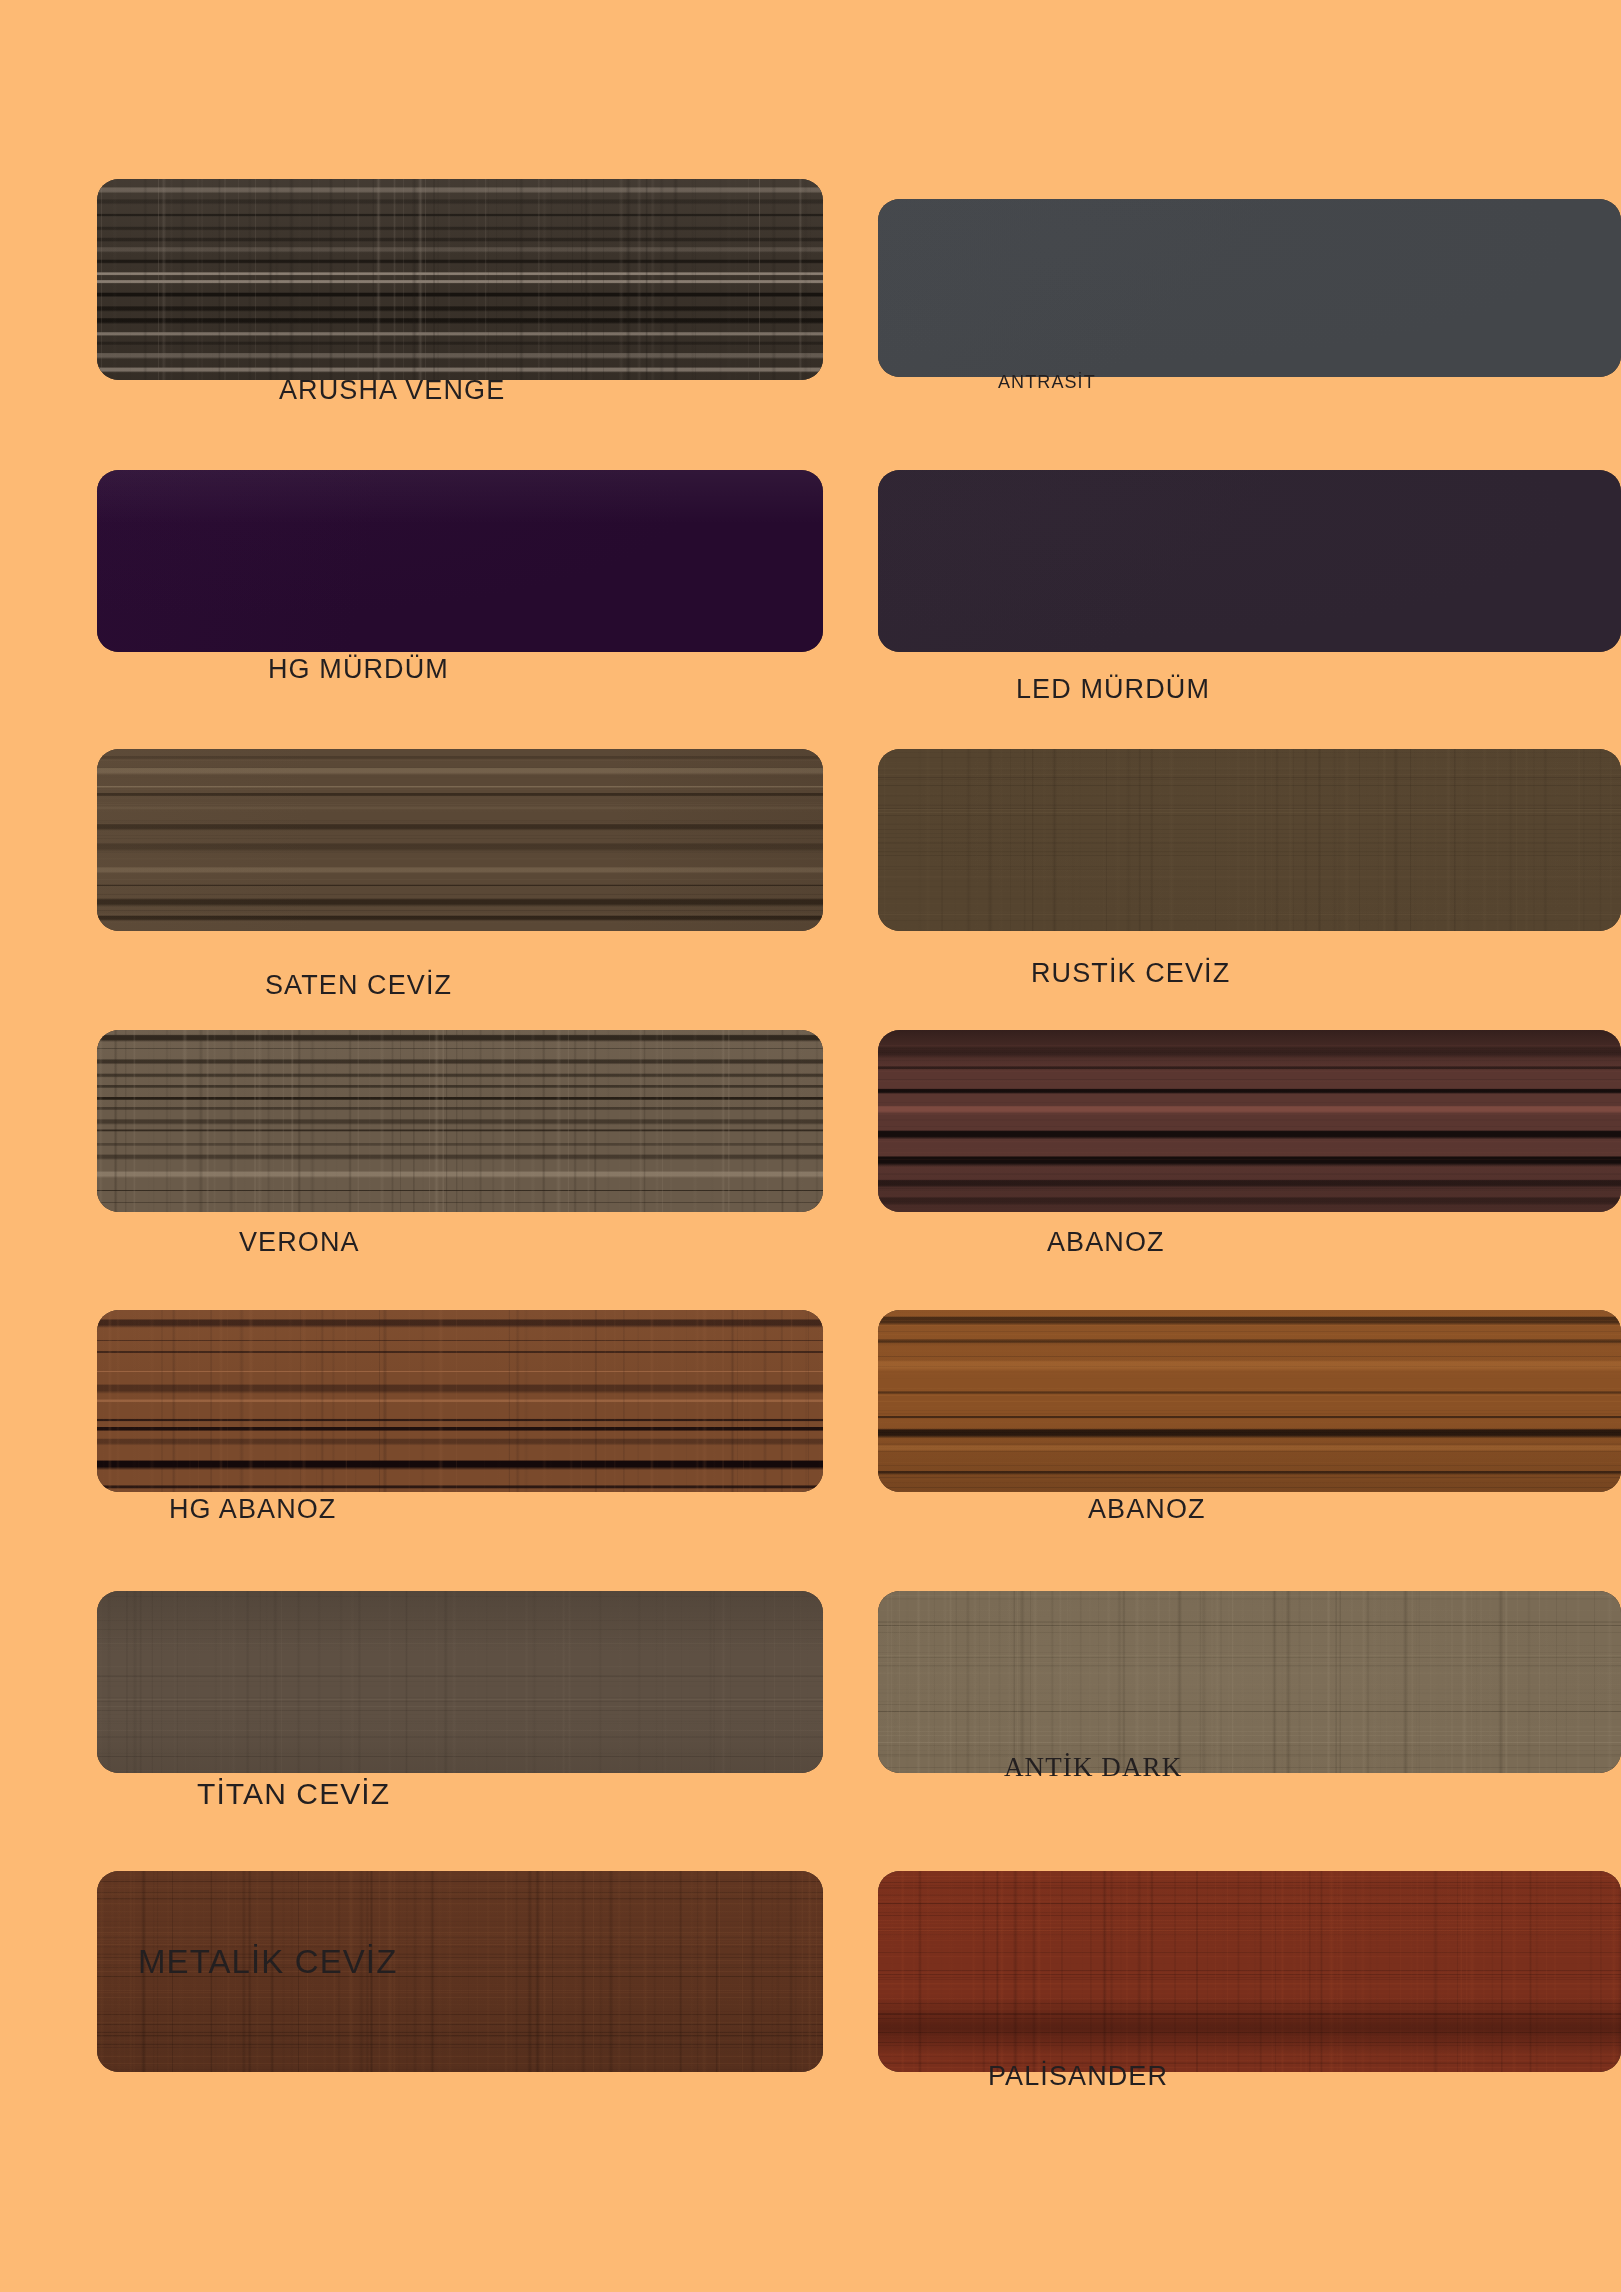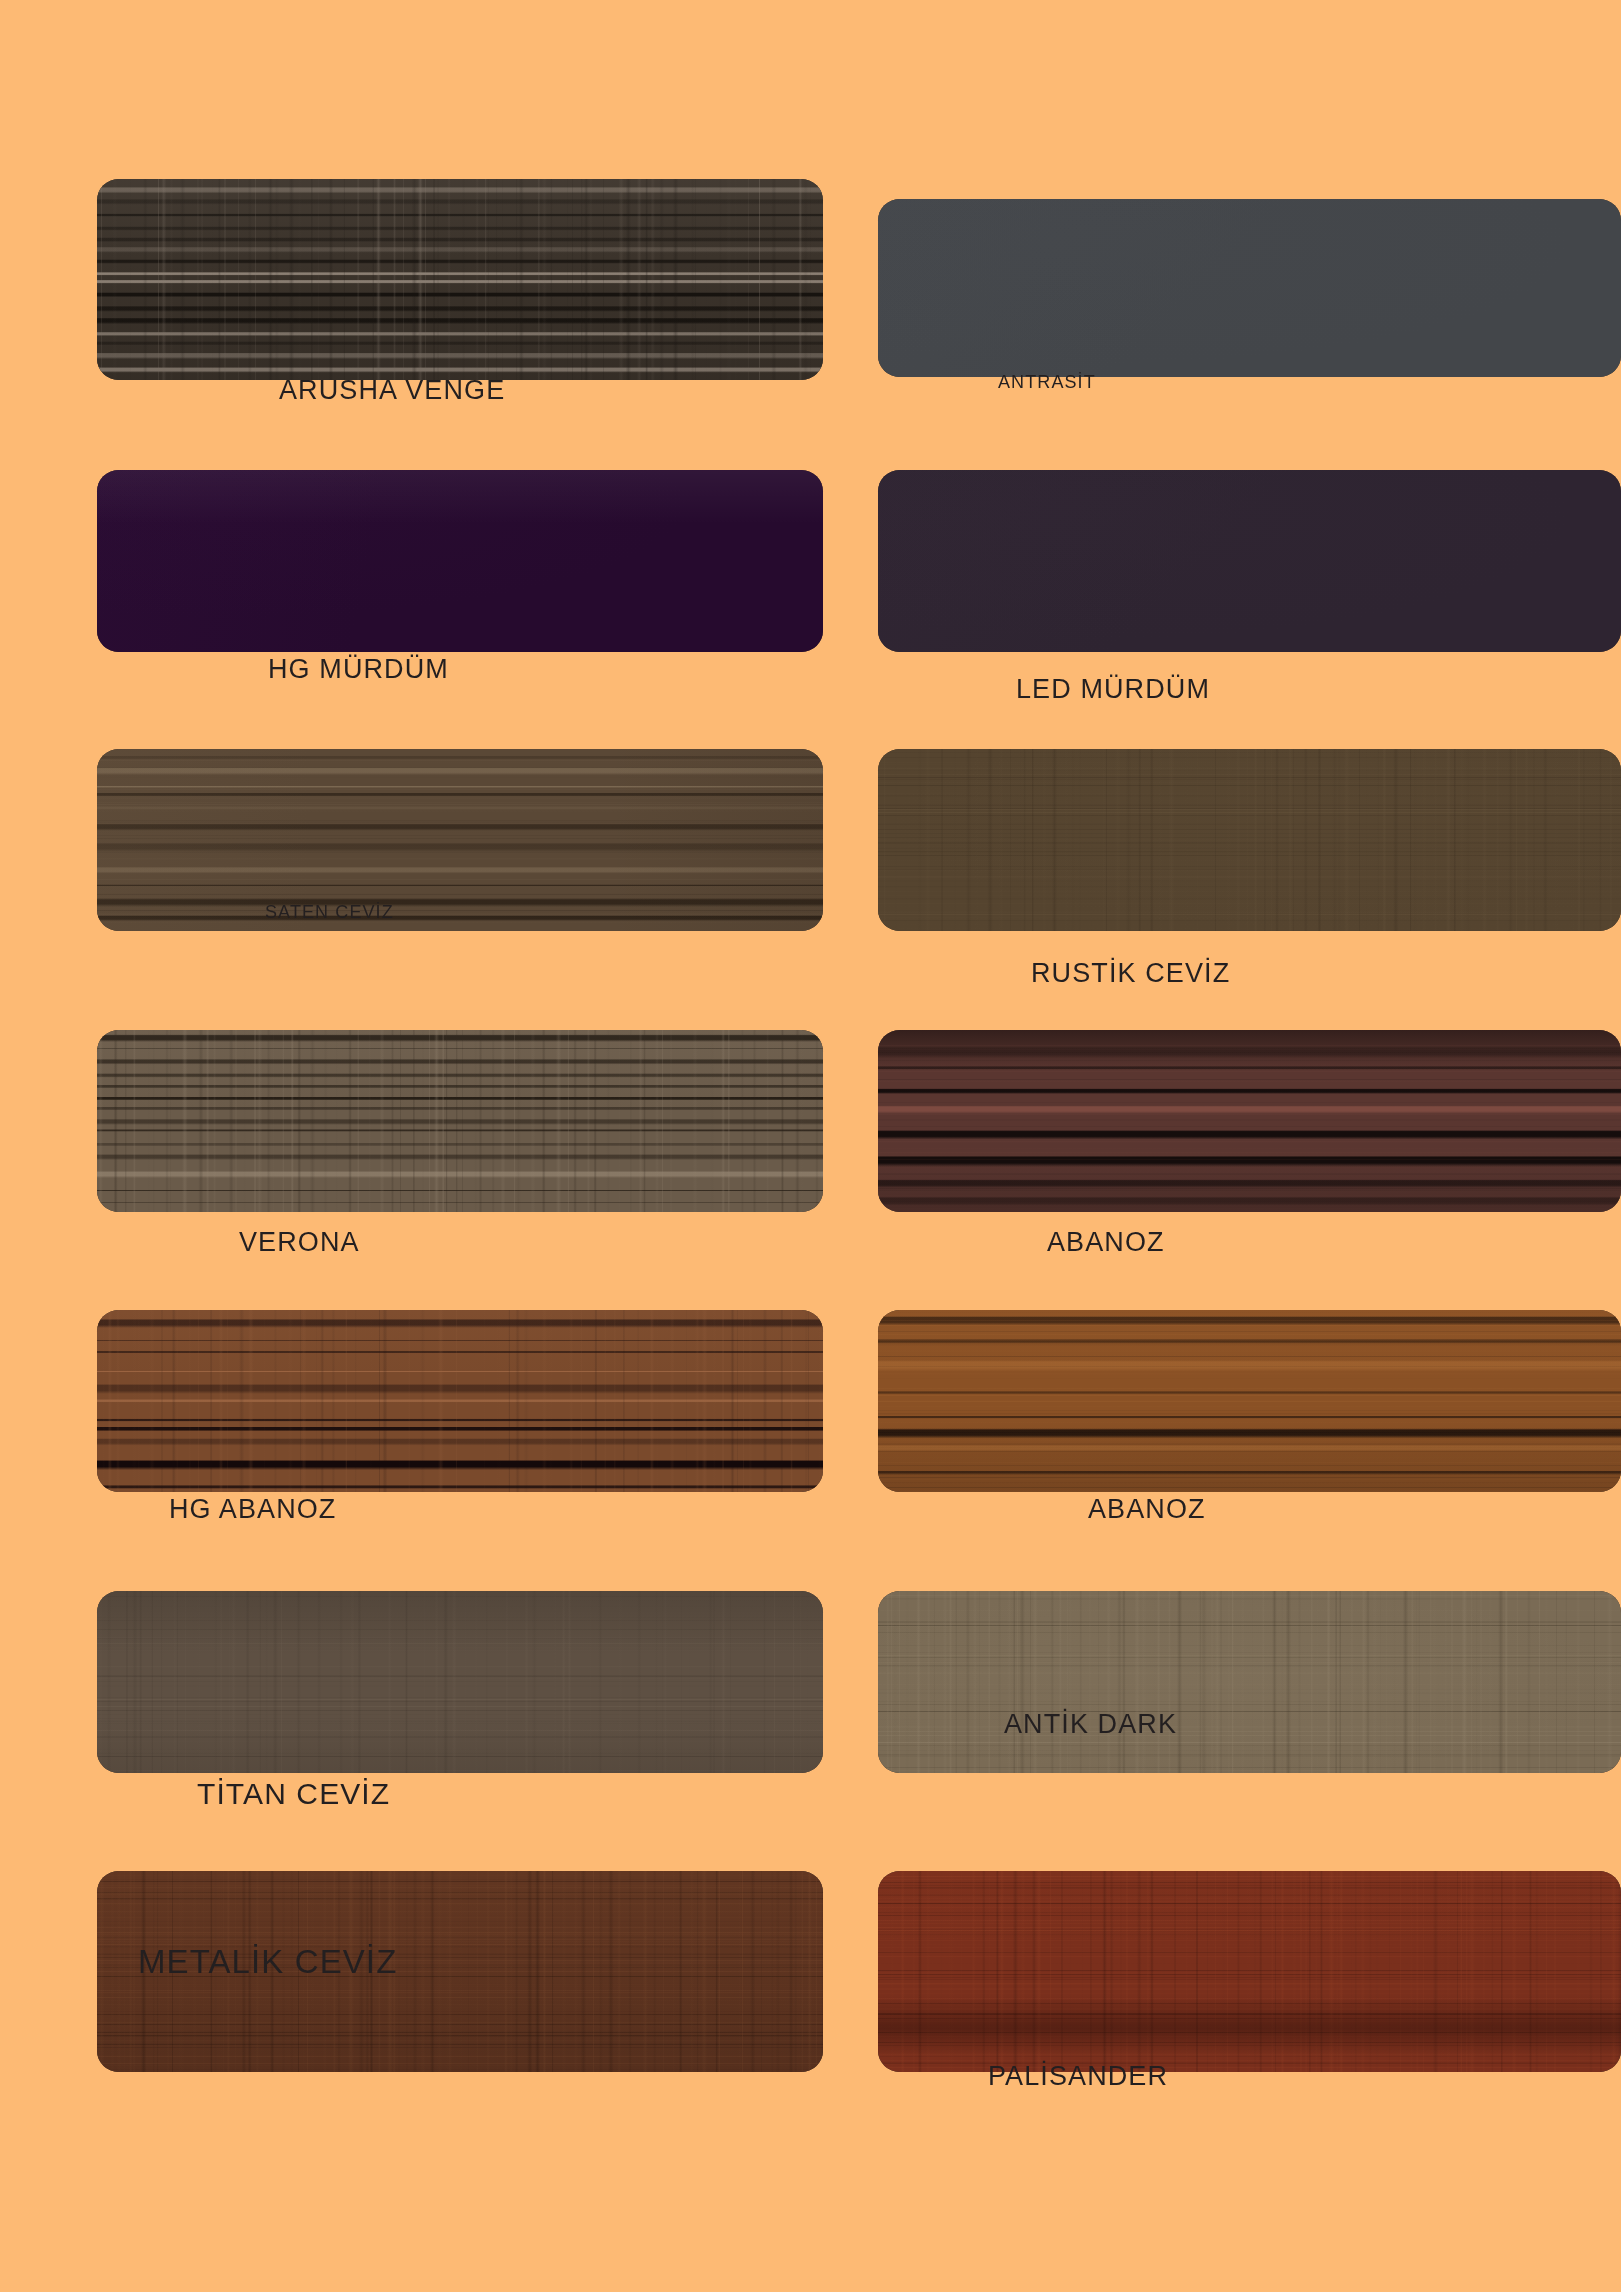--- a/index.html
+++ b/index.html
@@ -79,21 +79,21 @@
       </div>
       <div class="label" style="left: 1016px; top: 674px; color: rgb(35, 31, 32); font-size: 27px;">LED MÜRDÜM</div>
       <div class="cell" style="left: 97px; top: 749px; width: 726px; height: 182px;">
         <div class="swatch">
           <div class="base" style="background: rgb(90, 72, 54);"></div>
           <div class="grain" style="background: linear-gradient(transparent 3.8%, rgba(36, 26, 17, 0.27) 4.12%, rgba(36, 26, 17, 0.27) 5.09%, transparent 5.74%, transparent 10.04%, rgba(125, 106, 83, 0.73) 10.76%, rgba(125, 106, 83, 0.73) 12.91%, transparent 14.34%, transparent 20.43%, rgba(125, 106, 83, 0.94) 20.57%, rgba(125, 106, 83, 0.94) 21%, transparent 21.28%, transparent 24.11%, rgba(36, 26, 17, 0.61) 24.45%, rgba(36, 26, 17, 0.61) 25.44%, transparent 26.1%, transparent 31.44%, rgba(125, 106, 83, 0.28) 31.78%, rgba(125, 106, 83, 0.28) 32.77%, transparent 33.43%, transparent 40.95%, rgba(36, 26, 17, 0.57) 41.61%, rgba(36, 26, 17, 0.57) 43.59%, transparent 44.92%, transparent 51.42%, rgba(36, 26, 17, 0.36) 52.26%, rgba(36, 26, 17, 0.36) 54.79%, transparent 56.47%, transparent 64.72%, rgba(125, 106, 83, 0.61) 65.34%, rgba(125, 106, 83, 0.61) 67.21%, transparent 68.46%, transparent 74.4%, rgba(36, 26, 17, 0.65) 74.58%, rgba(36, 26, 17, 0.65) 75.1%, transparent 75.46%, transparent 81.92%, rgba(36, 26, 17, 0.72) 82.71%, rgba(36, 26, 17, 0.72) 85.09%, transparent 86.67%, transparent 91.32%, rgba(36, 26, 17, 0.75) 91.86%, rgba(36, 26, 17, 0.75) 93.46%, transparent 94.52%);"></div>
           <div class="grain2" style="background: linear-gradient(transparent 2.66%, rgba(125, 106, 83, 0.03) 2.79%, transparent 2.92%, transparent 4.82%, rgba(36, 26, 17, 0.14) 4.93%, transparent 5.04%, transparent 5.77%, rgba(125, 106, 83, 0.14) 6.22%, transparent 6.67%, transparent 7.08%, rgba(125, 106, 83, 0.02) 7.52%, transparent 7.96%, transparent 9.74%, rgba(36, 26, 17, 0.19) 10.06%, transparent 10.37%, transparent 12.73%, rgba(36, 26, 17, 0.03) 12.86%, transparent 12.99%, transparent 13.42%, rgba(125, 106, 83, 0) 13.75%, transparent 14.09%, transparent 15.07%, rgba(36, 26, 17, 0.07) 15.42%, transparent 15.77%, transparent 17.89%, rgba(36, 26, 17, 0.15) 18.08%, transparent 18.28%, transparent 20.1%, rgba(36, 26, 17, 0.12) 20.21%, transparent 20.32%, transparent 21.58%, rgba(125, 106, 83, 0.13) 22.11%, transparent 22.63%, transparent 24.4%, rgba(125, 106, 83, 0) 24.89%, transparent 25.39%, transparent 26.44%, rgba(125, 106, 83, 0.09) 26.96%, transparent 27.48%, transparent 29.22%, rgba(125, 106, 83, 0.09) 29.45%, transparent 29.67%, transparent 30.11%, rgba(125, 106, 83, 0.16) 30.54%, transparent 30.96%, transparent 33.52%, rgba(125, 106, 83, 0.05) 34.03%, transparent 34.54%, transparent 36.07%, rgba(36, 26, 17, 0.09) 36.28%, transparent 36.5%, transparent 39.06%, rgba(36, 26, 17, 0.11) 39.35%, transparent 39.64%, transparent 39.75%, rgba(36, 26, 17, 0.15) 40.13%, transparent 40.52%, transparent 42.92%, rgba(36, 26, 17, 0.05) 43.26%, transparent 43.59%, transparent 45.52%, rgba(36, 26, 17, 0.01) 45.91%, transparent 46.3%, transparent 47.11%, rgba(36, 26, 17, 0.09) 47.56%, transparent 48.01%, transparent 48.81%, rgba(36, 26, 17, 0.13) 49.25%, transparent 49.69%, transparent 49.98%, rgba(36, 26, 17, 0.22) 50.11%, transparent 50.23%, transparent 51.35%, rgba(36, 26, 17, 0.03) 51.44%, transparent 51.54%, transparent 52.72%, rgba(36, 26, 17, 0.03) 53.1%, transparent 53.47%, transparent 55.6%, rgba(36, 26, 17, 0) 55.83%, transparent 56.07%, transparent 56.23%, rgba(36, 26, 17, 0.1) 56.74%, transparent 57.26%, transparent 59.91%, rgba(125, 106, 83, 0.12) 60.36%, transparent 60.81%, transparent 62%, rgba(36, 26, 17, 0.17) 62.13%, transparent 62.27%, transparent 64.61%, rgba(125, 106, 83, 0.02) 64.84%, transparent 65.07%, transparent 66.72%, rgba(125, 106, 83, 0.1) 67.22%, transparent 67.72%, transparent 69.65%, rgba(36, 26, 17, 0.2) 69.77%, transparent 69.88%, transparent 71.36%, rgba(125, 106, 83, 0.15) 71.78%, transparent 72.2%, transparent 74.82%, rgba(36, 26, 17, 0.12) 75.21%, transparent 75.6%, transparent 76.39%, rgba(36, 26, 17, 0.03) 76.88%, transparent 77.36%, transparent 79.34%, rgba(36, 26, 17, 0.2) 79.84%, transparent 80.34%, transparent 82.35%, rgba(125, 106, 83, 0.11) 82.76%, transparent 83.17%, transparent 85.4%, rgba(36, 26, 17, 0.03) 85.58%, transparent 85.76%, transparent 86.09%, rgba(36, 26, 17, 0.09) 86.39%, transparent 86.7%, transparent 88.3%, rgba(36, 26, 17, 0.21) 88.72%, transparent 89.13%, transparent 89.14%, rgba(36, 26, 17, 0.11) 89.55%, transparent 89.97%, transparent 90.9%, rgba(125, 106, 83, 0.2) 91.05%, transparent 91.2%, transparent 91.7%, rgba(36, 26, 17, 0.14) 91.95%, transparent 92.21%, transparent 93.45%, rgba(36, 26, 17, 0.21) 93.58%, transparent 93.71%, transparent 93.97%, rgba(36, 26, 17, 0) 94.29%, transparent 94.62%, transparent 95.11%, rgba(125, 106, 83, 0.03) 95.33%, transparent 95.55%, transparent 97.93%, rgba(125, 106, 83, 0.04) 98.01%, transparent 98.09%, transparent 98.17%, rgba(36, 26, 17, 0.09) 98.4%, transparent 98.64%, transparent 99.31%, rgba(125, 106, 83, 0.03) 99.48%, transparent 99.66%);"></div>
           <div class="sheen" style="background: linear-gradient(to right, rgba(125, 106, 83, 0.08), transparent 30%, transparent 70%, rgba(36, 26, 17, 0.1));"></div>
         </div>
       </div>
-      <div class="label" style="left: 265px; top: 902px; color: rgb(35, 31, 32); font-size: 18px;">SATEN CEVİZ</div>
+      <div class="label" style="left: 265px; top: 970px; color: rgb(35, 31, 32); font-size: 27px;">SATEN CEVİZ</div>
       <div class="cell" style="left: 878px; top: 749px; width: 743px; height: 182px;">
         <div class="swatch">
           <div class="base" style="background: rgb(85, 68, 47);"></div>
           <div class="grain" style="background: linear-gradient(transparent 1.48%, rgba(43, 32, 21, 0.06) 1.91%, transparent 2.35%, transparent 4.37%, rgba(43, 32, 21, 0.14) 4.6%, transparent 4.83%, transparent 6.85%, rgba(107, 88, 63, 0.07) 7.32%, transparent 7.8%, transparent 8.48%, rgba(107, 88, 63, 0.27) 8.68%, transparent 8.89%, transparent 10.08%, rgba(107, 88, 63, 0.21) 10.61%, transparent 11.13%, transparent 11.7%, rgba(43, 32, 21, 0.06) 11.93%, transparent 12.16%, transparent 13.74%, rgba(107, 88, 63, 0.2) 14%, transparent 14.25%, transparent 15.3%, rgba(43, 32, 21, 0.3) 15.6%, transparent 15.9%, transparent 16.21%, rgba(43, 32, 21, 0.25) 16.53%, transparent 16.85%, transparent 17.98%, rgba(107, 88, 63, 0.08) 18.41%, transparent 18.85%, transparent 19.67%, rgba(43, 32, 21, 0.3) 19.98%, transparent 20.29%, transparent 20.77%, rgba(43, 32, 21, 0.21) 20.91%, transparent 21.05%, transparent 21.88%, rgba(43, 32, 21, 0.14) 22.04%, transparent 22.19%, transparent 24.22%, rgba(107, 88, 63, 0.1) 24.62%, transparent 25.03%, transparent 25.33%, rgba(43, 32, 21, 0.16) 25.78%, transparent 26.23%, transparent 28.46%, rgba(107, 88, 63, 0.25) 28.62%, transparent 28.77%, transparent 30.39%, rgba(43, 32, 21, 0.26) 30.83%, transparent 31.26%, transparent 32.58%, rgba(43, 32, 21, 0.32) 32.76%, transparent 32.95%, transparent 32.95%, rgba(107, 88, 63, 0.32) 33.24%, transparent 33.52%, transparent 34.66%, rgba(107, 88, 63, 0.34) 34.91%, transparent 35.15%, transparent 35.61%, rgba(43, 32, 21, 0.24) 35.72%, transparent 35.83%, transparent 36.05%, rgba(43, 32, 21, 0.23) 36.46%, transparent 36.86%, transparent 38.95%, rgba(43, 32, 21, 0.21) 39.09%, transparent 39.23%, transparent 40.79%, rgba(43, 32, 21, 0.15) 41.3%, transparent 41.82%, transparent 43.95%, rgba(43, 32, 21, 0.19) 44.3%, transparent 44.66%, transparent 46.09%, rgba(43, 32, 21, 0.11) 46.51%, transparent 46.93%, transparent 48.48%, rgba(43, 32, 21, 0.27) 48.83%, transparent 49.18%, transparent 49.59%, rgba(107, 88, 63, 0.11) 50.03%, transparent 50.47%, transparent 51.16%, rgba(43, 32, 21, 0.27) 51.64%, transparent 52.12%, transparent 54.08%, rgba(43, 32, 21, 0.16) 54.46%, transparent 54.84%, transparent 55.97%, rgba(43, 32, 21, 0.21) 56.48%, transparent 56.98%, transparent 58.37%, rgba(43, 32, 21, 0.22) 58.55%, transparent 58.72%, transparent 60.77%, rgba(107, 88, 63, 0.03) 61.2%, transparent 61.63%, transparent 62.9%, rgba(107, 88, 63, 0.02) 63.3%, transparent 63.71%, transparent 64.19%, rgba(43, 32, 21, 0.19) 64.45%, transparent 64.7%, transparent 65.72%, rgba(43, 32, 21, 0.11) 66.09%, transparent 66.46%, transparent 66.51%, rgba(107, 88, 63, 0.13) 66.95%, transparent 67.39%, transparent 69.16%, rgba(43, 32, 21, 0.08) 69.28%, transparent 69.39%, transparent 69.81%, rgba(107, 88, 63, 0.3) 70.3%, transparent 70.8%, transparent 72.08%, rgba(43, 32, 21, 0.07) 72.54%, transparent 72.99%, transparent 75.21%, rgba(43, 32, 21, 0.11) 75.72%, transparent 76.23%, transparent 78%, rgba(107, 88, 63, 0.13) 78.2%, transparent 78.4%, transparent 80.33%, rgba(107, 88, 63, 0.08) 80.63%, transparent 80.94%, transparent 82%, rgba(43, 32, 21, 0.16) 82.38%, transparent 82.77%, transparent 84.79%, rgba(107, 88, 63, 0.18) 85.02%, transparent 85.26%, transparent 86.48%, rgba(107, 88, 63, 0.03) 86.77%, transparent 87.05%, transparent 89.15%, rgba(107, 88, 63, 0.12) 89.65%, transparent 90.15%, transparent 90.55%, rgba(107, 88, 63, 0.33) 91.01%, transparent 91.47%, transparent 92.14%, rgba(107, 88, 63, 0.16) 92.4%, transparent 92.65%, transparent 92.66%, rgba(107, 88, 63, 0.23) 92.9%, transparent 93.14%, transparent 93.88%, rgba(43, 32, 21, 0.12) 94.14%, transparent 94.41%, transparent 96.23%, rgba(107, 88, 63, 0.02) 96.74%, transparent 97.24%, transparent 98.12%, rgba(107, 88, 63, 0.01) 98.49%, transparent 98.86%);"></div>
           <div class="grain2" style="background: linear-gradient(to right, transparent 0.79%, rgba(107, 88, 63, 0.15) 0.9%, transparent 1.02%, transparent 2.07%, rgba(43, 32, 21, 0.01) 2.38%, transparent 2.69%, transparent 3.52%, rgba(43, 32, 21, 0.01) 3.74%, transparent 3.96%, transparent 5.35%, rgba(43, 32, 21, 0.04) 5.65%, transparent 5.95%, transparent 6.36%, rgba(107, 88, 63, 0.1) 6.7%, transparent 7.05%, transparent 8.44%, rgba(43, 32, 21, 0.16) 8.62%, transparent 8.79%, transparent 10.22%, rgba(43, 32, 21, 0.02) 10.42%, transparent 10.62%, transparent 11.66%, rgba(43, 32, 21, 0.17) 11.72%, transparent 11.78%, transparent 11.84%, rgba(43, 32, 21, 0.12) 12.19%, transparent 12.55%, transparent 12.96%, rgba(107, 88, 63, 0.02) 13.35%, transparent 13.75%, transparent 14.71%, rgba(43, 32, 21, 0.17) 15.09%, transparent 15.47%, transparent 16.31%, rgba(107, 88, 63, 0.06) 16.59%, transparent 16.88%, transparent 17.72%, rgba(43, 32, 21, 0.18) 17.79%, transparent 17.87%, transparent 19.02%, rgba(43, 32, 21, 0.01) 19.16%, transparent 19.3%, transparent 19.54%, rgba(43, 32, 21, 0.11) 19.74%, transparent 19.94%, transparent 20.66%, rgba(43, 32, 21, 0.21) 20.82%, transparent 20.99%, transparent 22.11%, rgba(107, 88, 63, 0.06) 22.39%, transparent 22.67%, transparent 23.42%, rgba(43, 32, 21, 0.19) 23.76%, transparent 24.09%, transparent 25.13%, rgba(107, 88, 63, 0.03) 25.34%, transparent 25.54%, transparent 25.91%, rgba(43, 32, 21, 0.03) 26.24%, transparent 26.57%, transparent 26.94%, rgba(43, 32, 21, 0.03) 27.16%, transparent 27.38%, transparent 28.69%, rgba(43, 32, 21, 0.02) 28.77%, transparent 28.85%, transparent 30.23%, rgba(107, 88, 63, 0.06) 30.41%, transparent 30.59%, transparent 30.68%, rgba(43, 32, 21, 0.2) 30.78%, transparent 30.88%, transparent 31.89%, rgba(107, 88, 63, 0.1) 32.26%, transparent 32.63%, transparent 33.31%, rgba(43, 32, 21, 0.09) 33.71%, transparent 34.1%, transparent 35.03%, rgba(43, 32, 21, 0.19) 35.23%, transparent 35.43%, transparent 36.59%, rgba(43, 32, 21, 0.19) 36.85%, transparent 37.1%, transparent 37.87%, rgba(107, 88, 63, 0.03) 38.04%, transparent 38.21%, transparent 39.09%, rgba(107, 88, 63, 0.15) 39.49%, transparent 39.89%, transparent 41.15%, rgba(107, 88, 63, 0.01) 41.47%, transparent 41.79%, transparent 42.92%, rgba(107, 88, 63, 0.04) 43.01%, transparent 43.1%, transparent 44.04%, rgba(43, 32, 21, 0) 44.28%, transparent 44.51%, transparent 45.32%, rgba(43, 32, 21, 0.14) 45.42%, transparent 45.53%, transparent 46.78%, rgba(107, 88, 63, 0.04) 47.17%, transparent 47.56%, transparent 48.17%, rgba(107, 88, 63, 0.12) 48.47%, transparent 48.76%, transparent 49.55%, rgba(107, 88, 63, 0.06) 49.74%, transparent 49.92%, transparent 50.59%, rgba(107, 88, 63, 0.19) 50.84%, transparent 51.08%, transparent 51.97%, rgba(43, 32, 21, 0.2) 52.08%, transparent 52.19%, transparent 52.91%, rgba(107, 88, 63, 0.15) 53.01%, transparent 53.1%, transparent 53.46%, rgba(43, 32, 21, 0.17) 53.7%, transparent 53.95%, transparent 55.23%, rgba(107, 88, 63, 0.17) 55.49%, transparent 55.75%, transparent 55.85%, rgba(43, 32, 21, 0.1) 55.92%, transparent 55.99%, transparent 57.32%, rgba(43, 32, 21, 0.15) 57.58%, transparent 57.85%, transparent 59.14%, rgba(43, 32, 21, 0.19) 59.42%, transparent 59.69%, transparent 61.11%, rgba(43, 32, 21, 0.08) 61.46%, transparent 61.8%, transparent 61.88%, rgba(43, 32, 21, 0.05) 62.08%, transparent 62.28%, transparent 62.69%, rgba(107, 88, 63, 0.17) 63.09%, transparent 63.49%, transparent 64.67%, rgba(43, 32, 21, 0.21) 64.77%, transparent 64.87%, transparent 65.47%, rgba(43, 32, 21, 0.01) 65.75%, transparent 66.02%, transparent 67.16%, rgba(43, 32, 21, 0.05) 67.32%, transparent 67.48%, transparent 67.87%, rgba(107, 88, 63, 0.22) 68.14%, transparent 68.41%, transparent 69.31%, rgba(43, 32, 21, 0.18) 69.69%, transparent 70.07%, transparent 71.54%, rgba(43, 32, 21, 0.19) 71.68%, transparent 71.82%, transparent 71.87%, rgba(43, 32, 21, 0.02) 72.26%, transparent 72.65%, transparent 73.13%, rgba(107, 88, 63, 0.05) 73.52%, transparent 73.9%, transparent 74.83%, rgba(107, 88, 63, 0.07) 75.05%, transparent 75.28%, transparent 76.42%, rgba(107, 88, 63, 0.2) 76.76%, transparent 77.11%, transparent 77.44%, rgba(43, 32, 21, 0.21) 77.63%, transparent 77.82%, transparent 78.31%, rgba(107, 88, 63, 0.07) 78.61%, transparent 78.9%, transparent 79.09%, rgba(43, 32, 21, 0.04) 79.44%, transparent 79.8%, transparent 81.27%, rgba(107, 88, 63, 0.14) 81.64%, transparent 82.01%, transparent 83.17%, rgba(107, 88, 63, 0.11) 83.41%, transparent 83.65%, transparent 84.82%, rgba(43, 32, 21, 0.11) 85.14%, transparent 85.46%, transparent 85.84%, rgba(107, 88, 63, 0.2) 85.95%, transparent 86.06%, transparent 87%, rgba(107, 88, 63, 0.12) 87.29%, transparent 87.57%, transparent 88.17%, rgba(43, 32, 21, 0.12) 88.29%, transparent 88.4%, transparent 89.48%, rgba(43, 32, 21, 0.12) 89.82%, transparent 90.16%, transparent 90.99%, rgba(107, 88, 63, 0.02) 91.31%, transparent 91.62%, transparent 92.6%, rgba(43, 32, 21, 0) 92.93%, transparent 93.25%, transparent 93.3%, rgba(107, 88, 63, 0.02) 93.54%, transparent 93.79%, transparent 94.13%, rgba(107, 88, 63, 0.18) 94.35%, transparent 94.57%, transparent 94.87%, rgba(43, 32, 21, 0.12) 95%, transparent 95.13%, transparent 96.42%, rgba(107, 88, 63, 0.06) 96.48%, transparent 96.55%, transparent 97%, rgba(43, 32, 21, 0.09) 97.23%, transparent 97.45%, transparent 98.52%, rgba(107, 88, 63, 0.18) 98.64%, transparent 98.76%);"></div>
           <div class="sheen" style="background: radial-gradient(at 60% 40%, rgba(107, 88, 63, 0.1), transparent 70%);"></div>
         </div>
       </div>
       <div class="label" style="left: 1031px; top: 958px; color: rgb(35, 31, 32); font-size: 27px;">RUSTİK CEVİZ</div>
       <div class="cell" style="left: 97px; top: 1030px; width: 726px; height: 182px;">
@@ -142,21 +142,21 @@
       </div>
       <div class="label" style="left: 197px; top: 1777px; color: rgb(35, 31, 32); font-size: 30px;">TİTAN CEVİZ</div>
       <div class="cell" style="left: 878px; top: 1591px; width: 743px; height: 182px;">
         <div class="swatch">
           <div class="base" style="background: rgb(122, 107, 85);"></div>
           <div class="grain" style="background: linear-gradient(transparent 2.38%, rgba(156, 141, 117, 0.13) 2.48%, transparent 2.59%, transparent 3.93%, rgba(45, 37, 25, 0.15) 4.36%, transparent 4.79%, transparent 7.51%, rgba(45, 37, 25, 0.28) 7.61%, transparent 7.7%, transparent 10.46%, rgba(156, 141, 117, 0.07) 10.79%, transparent 11.12%, transparent 13.54%, rgba(45, 37, 25, 0.14) 13.78%, transparent 14.02%, transparent 16.54%, rgba(45, 37, 25, 0.27) 17.05%, transparent 17.56%, transparent 18.73%, rgba(45, 37, 25, 0.33) 18.97%, transparent 19.21%, transparent 19.25%, rgba(156, 141, 117, 0.04) 19.52%, transparent 19.8%, transparent 22.74%, rgba(45, 37, 25, 0.37) 22.95%, transparent 23.16%, transparent 26.31%, rgba(45, 37, 25, 0.04) 26.44%, transparent 26.57%, transparent 29.67%, rgba(45, 37, 25, 0.09) 30.07%, transparent 30.46%, transparent 33.33%, rgba(45, 37, 25, 0.08) 33.72%, transparent 34.11%, transparent 35.06%, rgba(156, 141, 117, 0.19) 35.36%, transparent 35.67%, transparent 36.15%, rgba(45, 37, 25, 0.17) 36.59%, transparent 37.04%, transparent 38.23%, rgba(45, 37, 25, 0.03) 38.69%, transparent 39.14%, transparent 39.23%, rgba(156, 141, 117, 0.29) 39.4%, transparent 39.56%, transparent 40.63%, rgba(45, 37, 25, 0.15) 40.91%, transparent 41.19%, transparent 41.33%, rgba(45, 37, 25, 0.09) 41.58%, transparent 41.83%, transparent 44.65%, rgba(156, 141, 117, 0.2) 45.1%, transparent 45.56%, transparent 45.98%, rgba(45, 37, 25, 0.28) 46.18%, transparent 46.38%, transparent 48.3%, rgba(45, 37, 25, 0.13) 48.38%, transparent 48.47%, transparent 49.82%, rgba(156, 141, 117, 0.19) 49.95%, transparent 50.08%, transparent 50.84%, rgba(156, 141, 117, 0.06) 51.34%, transparent 51.84%, transparent 53.94%, rgba(45, 37, 25, 0.04) 54.19%, transparent 54.44%, transparent 55.67%, rgba(45, 37, 25, 0.12) 56.06%, transparent 56.45%, transparent 57.43%, rgba(156, 141, 117, 0.13) 57.57%, transparent 57.71%, transparent 60.6%, rgba(45, 37, 25, 0.06) 60.74%, transparent 60.89%, transparent 62.26%, rgba(45, 37, 25, 0.24) 62.44%, transparent 62.62%, transparent 65.91%, rgba(45, 37, 25, 0.35) 66.22%, transparent 66.53%, transparent 69.72%, rgba(156, 141, 117, 0.06) 69.79%, transparent 69.87%, transparent 70.51%, rgba(45, 37, 25, 0.06) 70.77%, transparent 71.02%, transparent 74.29%, rgba(156, 141, 117, 0.22) 74.7%, transparent 75.11%, transparent 77%, rgba(156, 141, 117, 0.3) 77.34%, transparent 77.67%, transparent 78.94%, rgba(156, 141, 117, 0.2) 79.41%, transparent 79.87%, transparent 82.99%, rgba(156, 141, 117, 0.37) 83.28%, transparent 83.58%, transparent 84.78%, rgba(45, 37, 25, 0.28) 85.11%, transparent 85.45%, transparent 87.6%, rgba(45, 37, 25, 0.16) 87.8%, transparent 88.01%, transparent 89.73%, rgba(45, 37, 25, 0.29) 90%, transparent 90.27%, transparent 90.28%, rgba(45, 37, 25, 0.24) 90.65%, transparent 91.02%, transparent 93.18%, rgba(156, 141, 117, 0.18) 93.41%, transparent 93.64%, transparent 94.96%, rgba(156, 141, 117, 0.24) 95.13%, transparent 95.3%, transparent 95.86%, rgba(45, 37, 25, 0.06) 96.15%, transparent 96.43%, transparent 96.62%, rgba(45, 37, 25, 0.15) 97.01%, transparent 97.4%, transparent 98.2%, rgba(156, 141, 117, 0.09) 98.51%, transparent 98.82%);"></div>
           <div class="grain2" style="background: linear-gradient(to right, transparent 1.12%, rgba(156, 141, 117, 0.12) 1.32%, transparent 1.51%, transparent 1.75%, rgba(156, 141, 117, 0.12) 1.82%, transparent 1.88%, transparent 1.92%, rgba(45, 37, 25, 0.02) 2.31%, transparent 2.7%, transparent 2.86%, rgba(156, 141, 117, 0.23) 2.92%, transparent 2.97%, transparent 3.61%, rgba(45, 37, 25, 0.02) 3.93%, transparent 4.26%, transparent 5.16%, rgba(156, 141, 117, 0.19) 5.45%, transparent 5.75%, transparent 6.61%, rgba(156, 141, 117, 0.12) 6.82%, transparent 7.03%, transparent 7.45%, rgba(45, 37, 25, 0.06) 7.59%, transparent 7.74%, transparent 8.73%, rgba(156, 141, 117, 0.1) 9.03%, transparent 9.34%, transparent 9.57%, rgba(156, 141, 117, 0.19) 9.77%, transparent 9.97%, transparent 10.41%, rgba(45, 37, 25, 0.18) 10.51%, transparent 10.61%, transparent 11.8%, rgba(45, 37, 25, 0.12) 12.1%, transparent 12.4%, transparent 12.81%, rgba(156, 141, 117, 0.12) 13.06%, transparent 13.31%, transparent 13.59%, rgba(45, 37, 25, 0.05) 13.67%, transparent 13.76%, transparent 14.81%, rgba(156, 141, 117, 0.19) 14.97%, transparent 15.13%, transparent 16.1%, rgba(45, 37, 25, 0.06) 16.36%, transparent 16.61%, transparent 17.38%, rgba(156, 141, 117, 0.07) 17.71%, transparent 18.04%, transparent 18.2%, rgba(45, 37, 25, 0.23) 18.32%, transparent 18.45%, transparent 18.65%, rgba(156, 141, 117, 0.18) 18.74%, transparent 18.83%, transparent 19.05%, rgba(45, 37, 25, 0.16) 19.41%, transparent 19.78%, transparent 20.41%, rgba(45, 37, 25, 0.15) 20.5%, transparent 20.58%, transparent 20.81%, rgba(156, 141, 117, 0.16) 21.15%, transparent 21.49%, transparent 22.25%, rgba(156, 141, 117, 0) 22.33%, transparent 22.41%, transparent 23.19%, rgba(45, 37, 25, 0.11) 23.45%, transparent 23.71%, transparent 24.36%, rgba(156, 141, 117, 0.16) 24.54%, transparent 24.73%, transparent 25.42%, rgba(156, 141, 117, 0.24) 25.47%, transparent 25.52%, transparent 25.68%, rgba(156, 141, 117, 0.04) 25.87%, transparent 26.06%, transparent 27.08%, rgba(45, 37, 25, 0.09) 27.29%, transparent 27.5%, transparent 28.35%, rgba(156, 141, 117, 0.06) 28.52%, transparent 28.69%, transparent 29.62%, rgba(45, 37, 25, 0.09) 29.72%, transparent 29.82%, transparent 30.74%, rgba(156, 141, 117, 0.12) 31.04%, transparent 31.35%, transparent 32.17%, rgba(45, 37, 25, 0.12) 32.48%, transparent 32.79%, transparent 32.86%, rgba(45, 37, 25, 0.19) 33.1%, transparent 33.34%, transparent 34.53%, rgba(156, 141, 117, 0.17) 34.88%, transparent 35.23%, transparent 35.4%, rgba(156, 141, 117, 0.08) 35.76%, transparent 36.11%, transparent 37.15%, rgba(45, 37, 25, 0.01) 37.28%, transparent 37.41%, transparent 37.54%, rgba(156, 141, 117, 0.16) 37.76%, transparent 37.98%, transparent 39.03%, rgba(156, 141, 117, 0.12) 39.23%, transparent 39.43%, transparent 40.23%, rgba(45, 37, 25, 0.2) 40.59%, transparent 40.94%, transparent 42.11%, rgba(156, 141, 117, 0) 42.27%, transparent 42.42%, transparent 42.88%, rgba(156, 141, 117, 0.15) 42.95%, transparent 43.01%, transparent 43.25%, rgba(45, 37, 25, 0.19) 43.35%, transparent 43.46%, transparent 43.47%, rgba(45, 37, 25, 0.11) 43.86%, transparent 44.25%, transparent 44.78%, rgba(156, 141, 117, 0.09) 44.97%, transparent 45.17%, transparent 45.36%, rgba(156, 141, 117, 0.14) 45.66%, transparent 45.97%, transparent 46.06%, rgba(45, 37, 25, 0.15) 46.17%, transparent 46.28%, transparent 47.11%, rgba(156, 141, 117, 0.1) 47.23%, transparent 47.34%, transparent 47.59%, rgba(156, 141, 117, 0.22) 47.73%, transparent 47.87%, transparent 48.86%, rgba(156, 141, 117, 0.05) 49.1%, transparent 49.34%, transparent 50.29%, rgba(45, 37, 25, 0.1) 50.35%, transparent 50.41%, transparent 51.66%, rgba(156, 141, 117, 0.1) 51.86%, transparent 52.06%, transparent 53.04%, rgba(45, 37, 25, 0.2) 53.36%, transparent 53.68%, transparent 54.12%, rgba(45, 37, 25, 0.02) 54.39%, transparent 54.65%, transparent 54.86%, rgba(45, 37, 25, 0.19) 55.22%, transparent 55.59%, transparent 56.5%, rgba(45, 37, 25, 0.06) 56.74%, transparent 56.97%, transparent 57.15%, rgba(156, 141, 117, 0) 57.41%, transparent 57.68%, transparent 58.22%, rgba(156, 141, 117, 0.16) 58.38%, transparent 58.54%, transparent 58.93%, rgba(156, 141, 117, 0.01) 59.14%, transparent 59.35%, transparent 60.35%, rgba(156, 141, 117, 0.22) 60.64%, transparent 60.93%, transparent 61.48%, rgba(45, 37, 25, 0.18) 61.66%, transparent 61.84%, transparent 62.07%, rgba(45, 37, 25, 0.22) 62.2%, transparent 62.34%, transparent 63.56%, rgba(156, 141, 117, 0.1) 63.78%, transparent 64%, transparent 65.07%, rgba(156, 141, 117, 0.16) 65.38%, transparent 65.68%, transparent 65.71%, rgba(45, 37, 25, 0.13) 65.95%, transparent 66.19%, transparent 66.57%, rgba(156, 141, 117, 0.06) 66.87%, transparent 67.16%, transparent 67.58%, rgba(45, 37, 25, 0.03) 67.64%, transparent 67.71%, transparent 68.34%, rgba(156, 141, 117, 0.13) 68.4%, transparent 68.47%, transparent 69.1%, rgba(45, 37, 25, 0.01) 69.5%, transparent 69.9%, transparent 70.61%, rgba(45, 37, 25, 0.18) 71%, transparent 71.4%, transparent 71.73%, rgba(156, 141, 117, 0.16) 71.91%, transparent 72.09%, transparent 72.37%, rgba(45, 37, 25, 0.11) 72.43%, transparent 72.49%, transparent 72.72%, rgba(45, 37, 25, 0.06) 72.85%, transparent 72.98%, transparent 74.26%, rgba(156, 141, 117, 0.12) 74.39%, transparent 74.52%, transparent 74.68%, rgba(156, 141, 117, 0.04) 74.89%, transparent 75.1%, transparent 76.25%, rgba(156, 141, 117, 0.05) 76.45%, transparent 76.65%, transparent 77.11%, rgba(156, 141, 117, 0.17) 77.25%, transparent 77.4%, transparent 78.53%, rgba(156, 141, 117, 0.21) 78.92%, transparent 79.31%, transparent 79.74%, rgba(156, 141, 117, 0.1) 79.89%, transparent 80.03%, transparent 80.05%, rgba(45, 37, 25, 0.01) 80.16%, transparent 80.27%, transparent 80.46%, rgba(45, 37, 25, 0.04) 80.59%, transparent 80.72%, transparent 80.97%, rgba(156, 141, 117, 0.11) 81.16%, transparent 81.35%, transparent 82.16%, rgba(156, 141, 117, 0.03) 82.42%, transparent 82.67%, transparent 83.46%, rgba(45, 37, 25, 0.18) 83.82%, transparent 84.18%, transparent 84.34%, rgba(156, 141, 117, 0.24) 84.56%, transparent 84.78%, transparent 85.92%, rgba(156, 141, 117, 0.14) 86.03%, transparent 86.15%, transparent 87.34%, rgba(45, 37, 25, 0.08) 87.61%, transparent 87.87%, transparent 88.89%, rgba(156, 141, 117, 0.18) 89.02%, transparent 89.14%, transparent 89.69%, rgba(156, 141, 117, 0.03) 89.96%, transparent 90.24%, transparent 91.21%, rgba(45, 37, 25, 0.13) 91.29%, transparent 91.38%, transparent 92.5%, rgba(45, 37, 25, 0.08) 92.63%, transparent 92.76%, transparent 93.97%, rgba(156, 141, 117, 0.09) 94.23%, transparent 94.49%, transparent 95.48%, rgba(156, 141, 117, 0) 95.88%, transparent 96.27%, transparent 96.3%, rgba(45, 37, 25, 0.1) 96.42%, transparent 96.55%, transparent 96.65%, rgba(156, 141, 117, 0.02) 96.96%, transparent 97.28%, transparent 98.1%, rgba(156, 141, 117, 0.11) 98.48%, transparent 98.86%);"></div>
           <div class="sheen" style="background: radial-gradient(at 45% 50%, rgba(156, 141, 117, 0.12), transparent 75%);"></div>
         </div>
       </div>
-      <div class="label" style="left: 1004px; top: 1709px; color: rgb(35, 31, 32); font-size: 27px;">ANTİK DARK</div>
+      <div class="label" style="left: 1004px; top: 1752px; color: rgb(35, 31, 32); font-size: 27px; font-family: Liberation Serif, serif;">ANTİK DARK</div>
       <div class="cell" style="left: 97px; top: 1871px; width: 726px; height: 201px;">
         <div class="swatch">
           <div class="base" style="background: rgb(94, 52, 32);"></div>
           <div class="grain" style="background: linear-gradient(transparent 0.26%, rgba(29, 14, 8, 0.03) 0.45%, transparent 0.64%, transparent 2.01%, rgba(126, 76, 46, 0.08) 2.3%, transparent 2.6%, transparent 3.69%, rgba(29, 14, 8, 0.06) 4.15%, transparent 4.61%, transparent 4.85%, rgba(29, 14, 8, 0.35) 5.27%, transparent 5.7%, transparent 6.71%, rgba(126, 76, 46, 0.11) 7.14%, transparent 7.57%, transparent 7.73%, rgba(126, 76, 46, 0.19) 8.24%, transparent 8.76%, transparent 10.41%, rgba(29, 14, 8, 0.25) 10.65%, transparent 10.9%, transparent 11.12%, rgba(126, 76, 46, 0.22) 11.51%, transparent 11.9%, transparent 13.31%, rgba(29, 14, 8, 0.35) 13.81%, transparent 14.32%, transparent 14.89%, rgba(126, 76, 46, 0.01) 15.29%, transparent 15.68%, transparent 15.8%, rgba(126, 76, 46, 0.27) 16.29%, transparent 16.77%, transparent 17.68%, rgba(126, 76, 46, 0.01) 17.96%, transparent 18.24%, transparent 19.73%, rgba(126, 76, 46, 0.28) 20.01%, transparent 20.29%, transparent 20.43%, rgba(126, 76, 46, 0.12) 20.55%, transparent 20.66%, transparent 22.13%, rgba(29, 14, 8, 0.23) 22.27%, transparent 22.41%, transparent 22.87%, rgba(126, 76, 46, 0.14) 23.07%, transparent 23.27%, transparent 24.68%, rgba(29, 14, 8, 0.05) 25.16%, transparent 25.64%, transparent 26.49%, rgba(29, 14, 8, 0.08) 26.86%, transparent 27.24%, transparent 27.56%, rgba(126, 76, 46, 0.26) 28.02%, transparent 28.47%, transparent 30.15%, rgba(126, 76, 46, 0.32) 30.67%, transparent 31.19%, transparent 31.36%, rgba(126, 76, 46, 0.23) 31.76%, transparent 32.16%, transparent 32.65%, rgba(29, 14, 8, 0.09) 33.08%, transparent 33.52%, transparent 33.91%, rgba(126, 76, 46, 0.4) 34.01%, transparent 34.12%, transparent 34.65%, rgba(126, 76, 46, 0.13) 35.16%, transparent 35.67%, transparent 36.08%, rgba(126, 76, 46, 0.3) 36.53%, transparent 36.99%, transparent 37.34%, rgba(29, 14, 8, 0.15) 37.75%, transparent 38.17%, transparent 39.58%, rgba(126, 76, 46, 0.07) 39.68%, transparent 39.78%, transparent 40.98%, rgba(29, 14, 8, 0.37) 41.33%, transparent 41.69%, transparent 42.68%, rgba(29, 14, 8, 0.24) 43.1%, transparent 43.51%, transparent 44.04%, rgba(126, 76, 46, 0.31) 44.42%, transparent 44.79%, transparent 45.41%, rgba(126, 76, 46, 0.15) 45.85%, transparent 46.29%, transparent 46.37%, rgba(29, 14, 8, 0.14) 46.76%, transparent 47.15%, transparent 47.88%, rgba(29, 14, 8, 0.31) 48.16%, transparent 48.44%, transparent 49.91%, rgba(126, 76, 46, 0.32) 50.02%, transparent 50.13%, transparent 50.54%, rgba(29, 14, 8, 0.11) 50.74%, transparent 50.94%, transparent 52.36%, rgba(29, 14, 8, 0.33) 52.48%, transparent 52.6%, transparent 54.11%, rgba(126, 76, 46, 0.35) 54.22%, transparent 54.33%, transparent 55.77%, rgba(29, 14, 8, 0.02) 55.92%, transparent 56.06%, transparent 56.42%, rgba(126, 76, 46, 0.26) 56.61%, transparent 56.81%, transparent 56.99%, rgba(126, 76, 46, 0.09) 57.28%, transparent 57.58%, transparent 58.47%, rgba(126, 76, 46, 0.15) 58.55%, transparent 58.63%, transparent 58.98%, rgba(126, 76, 46, 0.34) 59.34%, transparent 59.69%, transparent 59.97%, rgba(126, 76, 46, 0.21) 60.49%, transparent 61%, transparent 62.6%, rgba(126, 76, 46, 0.34) 62.89%, transparent 63.18%, transparent 64.04%, rgba(126, 76, 46, 0.06) 64.48%, transparent 64.92%, transparent 66.19%, rgba(126, 76, 46, 0.19) 66.35%, transparent 66.52%, transparent 67.83%, rgba(126, 76, 46, 0.08) 68.01%, transparent 68.2%, transparent 69.49%, rgba(29, 14, 8, 0.07) 69.81%, transparent 70.12%, transparent 70.99%, rgba(29, 14, 8, 0.29) 71.44%, transparent 71.89%, transparent 73.04%, rgba(126, 76, 46, 0.02) 73.55%, transparent 74.07%, transparent 75.18%, rgba(126, 76, 46, 0.25) 75.45%, transparent 75.72%, transparent 75.95%, rgba(29, 14, 8, 0.37) 76.27%, transparent 76.58%, transparent 77.13%, rgba(126, 76, 46, 0.04) 77.36%, transparent 77.58%, transparent 79%, rgba(29, 14, 8, 0.05) 79.16%, transparent 79.33%, transparent 79.78%, rgba(29, 14, 8, 0.3) 80.3%, transparent 80.82%, transparent 81.45%, rgba(29, 14, 8, 0.4) 81.97%, transparent 82.5%, transparent 84.17%, rgba(126, 76, 46, 0.15) 84.45%, transparent 84.74%, transparent 85.74%, rgba(29, 14, 8, 0.35) 86.19%, transparent 86.65%, transparent 87.48%, rgba(29, 14, 8, 0.16) 87.84%, transparent 88.19%, transparent 89.48%, rgba(29, 14, 8, 0.02) 89.98%, transparent 90.47%, transparent 91.76%, rgba(126, 76, 46, 0.39) 92.18%, transparent 92.6%, transparent 93.21%, rgba(126, 76, 46, 0) 93.68%, transparent 94.14%, transparent 95.56%, rgba(126, 76, 46, 0.31) 95.75%, transparent 95.93%, transparent 96.7%, rgba(126, 76, 46, 0.28) 96.98%, transparent 97.25%, transparent 98.32%, rgba(29, 14, 8, 0.18) 98.58%, transparent 98.84%);"></div>
           <div class="grain2" style="background: linear-gradient(to right, transparent 0.28%, rgba(126, 76, 46, 0.17) 0.65%, transparent 1.03%, transparent 1.87%, rgba(126, 76, 46, 0.07) 2.14%, transparent 2.41%, transparent 2.71%, rgba(126, 76, 46, 0.08) 3.05%, transparent 3.39%, transparent 3.73%, rgba(126, 76, 46, 0.07) 3.78%, transparent 3.84%, transparent 4.42%, rgba(126, 76, 46, 0.17) 4.64%, transparent 4.86%, transparent 4.94%, rgba(126, 76, 46, 0.14) 5.11%, transparent 5.29%, transparent 6.05%, rgba(29, 14, 8, 0.25) 6.43%, transparent 6.8%, transparent 7.75%, rgba(29, 14, 8, 0.17) 7.84%, transparent 7.93%, transparent 8.26%, rgba(29, 14, 8, 0.15) 8.37%, transparent 8.48%, transparent 9.63%, rgba(126, 76, 46, 0.1) 9.81%, transparent 9.99%, transparent 10.32%, rgba(29, 14, 8, 0.24) 10.42%, transparent 10.51%, transparent 11.2%, rgba(126, 76, 46, 0.05) 11.58%, transparent 11.97%, transparent 13.05%, rgba(126, 76, 46, 0.05) 13.45%, transparent 13.85%, transparent 14.59%, rgba(126, 76, 46, 0.05) 14.72%, transparent 14.85%, transparent 15.57%, rgba(29, 14, 8, 0.24) 15.75%, transparent 15.93%, transparent 16.1%, rgba(29, 14, 8, 0.03) 16.32%, transparent 16.53%, transparent 17.11%, rgba(126, 76, 46, 0.02) 17.18%, transparent 17.25%, transparent 17.3%, rgba(126, 76, 46, 0.15) 17.38%, transparent 17.46%, transparent 17.88%, rgba(126, 76, 46, 0.19) 18.09%, transparent 18.31%, transparent 18.93%, rgba(126, 76, 46, 0.07) 19.09%, transparent 19.24%, transparent 19.91%, rgba(29, 14, 8, 0.18) 20.23%, transparent 20.55%, transparent 20.76%, rgba(29, 14, 8, 0.21) 21.04%, transparent 21.32%, transparent 21.82%, rgba(126, 76, 46, 0.11) 22.08%, transparent 22.35%, transparent 23.32%, rgba(29, 14, 8, 0) 23.4%, transparent 23.47%, transparent 23.84%, rgba(29, 14, 8, 0.24) 24.13%, transparent 24.42%, transparent 25.42%, rgba(29, 14, 8, 0.05) 25.71%, transparent 26%, transparent 26.56%, rgba(29, 14, 8, 0.05) 26.85%, transparent 27.13%, transparent 27.61%, rgba(29, 14, 8, 0.2) 27.75%, transparent 27.88%, transparent 28.4%, rgba(126, 76, 46, 0.07) 28.5%, transparent 28.6%, transparent 28.85%, rgba(126, 76, 46, 0.23) 28.98%, transparent 29.11%, transparent 29.26%, rgba(126, 76, 46, 0.02) 29.66%, transparent 30.05%, transparent 31.1%, rgba(126, 76, 46, 0.08) 31.39%, transparent 31.69%, transparent 32.5%, rgba(126, 76, 46, 0.2) 32.7%, transparent 32.91%, transparent 33.08%, rgba(29, 14, 8, 0.11) 33.33%, transparent 33.58%, transparent 34.59%, rgba(126, 76, 46, 0.25) 34.98%, transparent 35.37%, transparent 36.05%, rgba(29, 14, 8, 0.13) 36.42%, transparent 36.8%, transparent 36.95%, rgba(29, 14, 8, 0.13) 37.23%, transparent 37.52%, transparent 37.53%, rgba(29, 14, 8, 0.24) 37.81%, transparent 38.09%, transparent 38.71%, rgba(126, 76, 46, 0.19) 38.89%, transparent 39.08%, transparent 39.96%, rgba(126, 76, 46, 0.26) 40.35%, transparent 40.74%, transparent 40.75%, rgba(126, 76, 46, 0.22) 40.95%, transparent 41.15%, transparent 41.41%, rgba(29, 14, 8, 0.04) 41.62%, transparent 41.83%, transparent 42.61%, rgba(29, 14, 8, 0.14) 42.7%, transparent 42.79%, transparent 43.43%, rgba(29, 14, 8, 0.11) 43.8%, transparent 44.18%, transparent 44.57%, rgba(126, 76, 46, 0.12) 44.91%, transparent 45.25%, transparent 45.87%, rgba(29, 14, 8, 0.22) 46.2%, transparent 46.52%, transparent 46.81%, rgba(126, 76, 46, 0.07) 47.16%, transparent 47.5%, transparent 48.1%, rgba(126, 76, 46, 0.07) 48.22%, transparent 48.33%, transparent 48.35%, rgba(126, 76, 46, 0.15) 48.62%, transparent 48.89%, transparent 49.86%, rgba(126, 76, 46, 0.02) 50.2%, transparent 50.53%, transparent 51.04%, rgba(29, 14, 8, 0.06) 51.15%, transparent 51.25%, transparent 52.23%, rgba(126, 76, 46, 0.1) 52.39%, transparent 52.56%, transparent 53.62%, rgba(126, 76, 46, 0.14) 53.87%, transparent 54.11%, transparent 55.01%, rgba(126, 76, 46, 0.02) 55.21%, transparent 55.41%, transparent 56.09%, rgba(126, 76, 46, 0.23) 56.33%, transparent 56.58%, transparent 56.76%, rgba(126, 76, 46, 0.07) 57.05%, transparent 57.34%, transparent 57.52%, rgba(29, 14, 8, 0.11) 57.8%, transparent 58.08%, transparent 59.23%, rgba(29, 14, 8, 0.22) 59.62%, transparent 60%, transparent 60.33%, rgba(29, 14, 8, 0.25) 60.69%, transparent 61.05%, transparent 61.4%, rgba(126, 76, 46, 0.26) 61.63%, transparent 61.87%, transparent 62.64%, rgba(29, 14, 8, 0.22) 62.77%, transparent 62.89%, transparent 63.98%, rgba(126, 76, 46, 0.08) 64.32%, transparent 64.66%, transparent 65.68%, rgba(126, 76, 46, 0.1) 65.96%, transparent 66.25%, transparent 66.6%, rgba(29, 14, 8, 0.16) 67%, transparent 67.39%, transparent 68.27%, rgba(126, 76, 46, 0.24) 68.39%, transparent 68.5%, transparent 69.06%, rgba(29, 14, 8, 0.08) 69.39%, transparent 69.72%, transparent 70.41%, rgba(29, 14, 8, 0.2) 70.79%, transparent 71.17%, transparent 71.66%, rgba(126, 76, 46, 0.14) 71.92%, transparent 72.19%, transparent 73.19%, rgba(29, 14, 8, 0.1) 73.43%, transparent 73.67%, transparent 73.85%, rgba(29, 14, 8, 0) 74.17%, transparent 74.48%, transparent 75.19%, rgba(126, 76, 46, 0.2) 75.52%, transparent 75.85%, transparent 76.57%, rgba(29, 14, 8, 0.09) 76.83%, transparent 77.09%, transparent 77.91%, rgba(126, 76, 46, 0.25) 77.99%, transparent 78.07%, transparent 79.24%, rgba(126, 76, 46, 0.07) 79.42%, transparent 79.6%, transparent 80.14%, rgba(29, 14, 8, 0.21) 80.4%, transparent 80.66%, transparent 81.68%, rgba(126, 76, 46, 0.09) 81.94%, transparent 82.21%, transparent 82.45%, rgba(126, 76, 46, 0.2) 82.5%, transparent 82.56%, transparent 82.6%, rgba(29, 14, 8, 0.12) 82.74%, transparent 82.87%, transparent 83.25%, rgba(126, 76, 46, 0.21) 83.64%, transparent 84.03%, transparent 85.17%, rgba(29, 14, 8, 0.23) 85.36%, transparent 85.56%, transparent 85.6%, rgba(126, 76, 46, 0.25) 85.71%, transparent 85.82%, transparent 86.71%, rgba(29, 14, 8, 0) 87.06%, transparent 87.41%, transparent 88.47%, rgba(126, 76, 46, 0.07) 88.59%, transparent 88.71%, transparent 88.83%, rgba(126, 76, 46, 0.26) 88.91%, transparent 88.99%, transparent 89.95%, rgba(29, 14, 8, 0.16) 90.32%, transparent 90.7%, transparent 91.49%, rgba(29, 14, 8, 0.17) 91.57%, transparent 91.65%, transparent 92.74%, rgba(29, 14, 8, 0.05) 93.01%, transparent 93.27%, transparent 93.45%, rgba(29, 14, 8, 0.08) 93.8%, transparent 94.14%, transparent 95.3%, rgba(29, 14, 8, 0.17) 95.6%, transparent 95.89%, transparent 96.04%, rgba(29, 14, 8, 0.07) 96.25%, transparent 96.45%, transparent 97%, rgba(126, 76, 46, 0.19) 97.16%, transparent 97.31%, transparent 97.86%, rgba(126, 76, 46, 0.24) 98.16%, transparent 98.46%, transparent 98.96%, rgba(126, 76, 46, 0.22) 99.09%, transparent 99.21%, transparent 99.7%, rgba(29, 14, 8, 0.14) 100.08%, transparent 100.45%);"></div>
           <div class="sheen" style="background: linear-gradient(rgba(126, 76, 46, 0.1), transparent 40%, rgba(29, 14, 8, 0.14));"></div>
         </div>
       </div>
       <div class="label" style="left: 138px; top: 1943px; color: rgb(35, 31, 32); font-size: 33px;">METALİK CEVİZ</div>
       <div class="cell" style="left: 878px; top: 1871px; width: 743px; height: 201px;">

